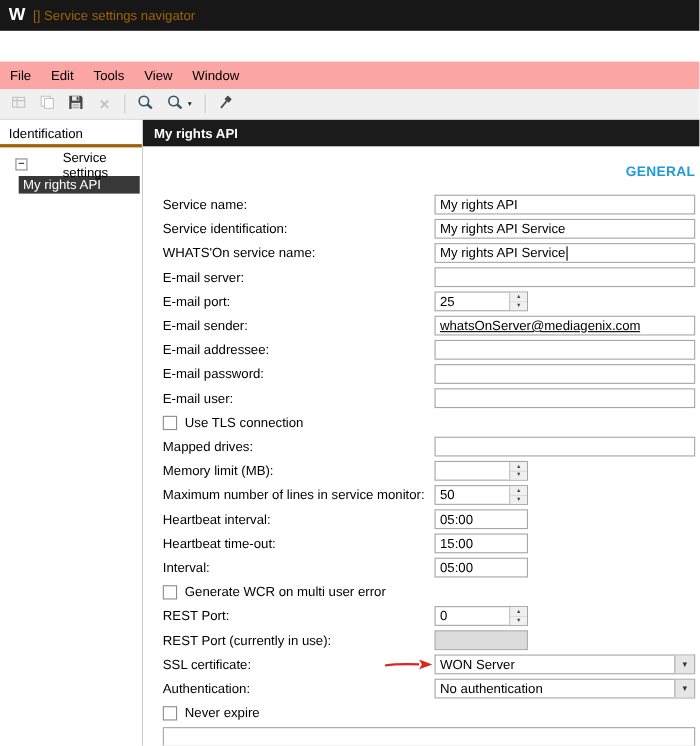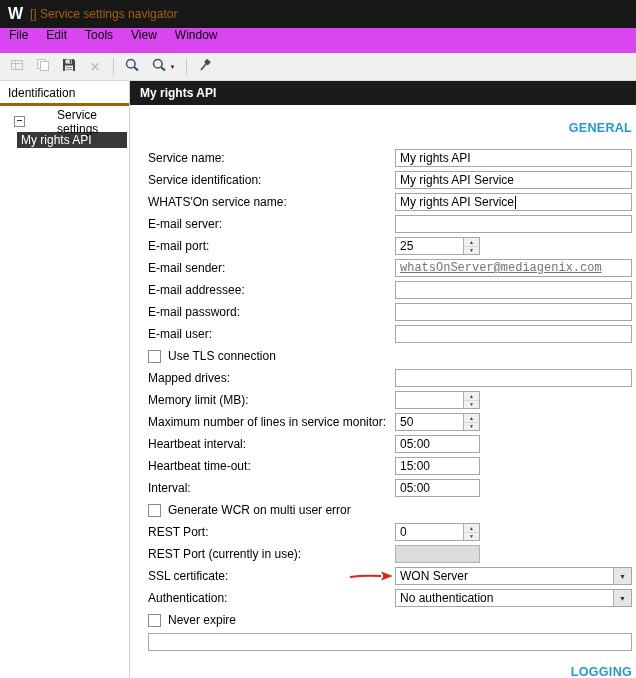--- a/index.html
+++ b/index.html
@@ -8,21 +8,21 @@
     font-family:"Liberation Sans", sans-serif; font-size:12px; color:#000;
     position:relative;
   }
 
   
   .titlebar { height:28px; background:#171717; display:flex; align-items:center; padding:0 8px; }
   .logo { color:#fff; font-weight:bold; font-size:16px; width:18px; line-height:28px; }
   .title-text { color:#a16207; font-size:12px; margin-left:4px; }
 
   
-  .menubar { height:25px; background:#d946ef; display:flex; align-items:flex-start; }
+  .menubar { height:25px; background:#fca5a5; display:flex; align-items:center;margin-top:28px; }
   .menu-item { padding:0 9px; display:flex; align-items:center; cursor:default; }
 
   
   .toolbar { height:27px; background:#f0f0f0; border-bottom:1px solid #dadada; display:flex; align-items:center; padding:0 4px; }
   .tbtn { width:26px; height:23px; display:flex; align-items:center; justify-content:center; }
   .tbtn.wide { width:36px; }
   .tsep { width:1px; height:17px; background:#c9c9c9; margin:0 5px; }
   .xglyph { color:#c2c2c2; font-weight:bold; font-size:12px; }
   .ddglyph { font-size:6px; color:#222; margin-left:3px; }
 
@@ -58,21 +58,21 @@
   .spin-btns { position:absolute; right:0; top:0; bottom:0; width:15px; border-left:1px solid #adadad;
                display:flex; flex-direction:column; }
   .spin-up, .spin-dn { flex:1; background:#f0f0f0; display:flex; align-items:center; justify-content:center;
                        font-size:5px; color:#444; }
   .spin-up { border-bottom:1px solid #d9d9d9; }
   .combo { flex:1; padding-right:29px; }
   .combo-btn { position:absolute; right:0; top:0; bottom:0; width:17px; background:#e6e6e6;
                border-left:1px solid #adadad; display:flex; align-items:center; justify-content:center;
                font-size:7px; color:#333; }
   .disabledf { background:#dcdcdc; border-color:#b0b0b0; }
-  .linktext { color:#737373; text-decoration:underline; white-space:nowrap; overflow:hidden;font-family:Liberation Mono, monospace; }
+  .linktext { color:#000000; text-decoration:underline; white-space:nowrap; overflow:hidden; }
   .caret { width:1px; height:13px; background:#000; margin-left:1px; flex-shrink:0; }
 
   .cb { width:13px; height:13px; box-sizing:border-box; border:1px solid #8b8b8b; background:#fff; margin-right:7px; flex-shrink:0; }
 
   .arrow-annotation { position:absolute; left:200px; top:3px; pointer-events:none; }
   .valtext { white-space:nowrap; overflow:hidden; }
 </style>
 </head>
 <body>
 

